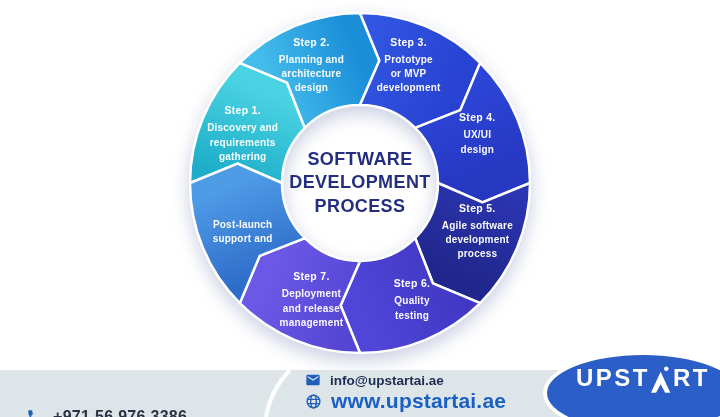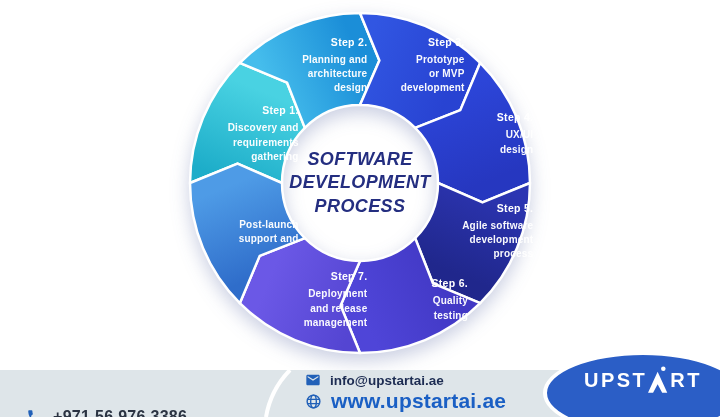--- a/index.html
+++ b/index.html
@@ -4,45 +4,45 @@
 <style>
   html,body{margin:0;padding:0;background:#fff;}
   .stage{
     position:relative;width:720px;height:417px;overflow:hidden;background:#ffffff;
     font-family:"Liberation Sans",sans-serif;
   }
   
   #ring{position:absolute;left:0;top:0;filter:drop-shadow(0 7px 9px rgba(43,62,140,.25));}
   #labels .step-label{
     position:absolute;width:112px;transform:translate(-50%,-50%);
-    text-align:right;color:#ffffff;pointer-events:none;
+    text-align:center;color:#ffffff;pointer-events:none;
   }
   .step-name{font-size:10.5px;font-weight:700;letter-spacing:.3px;margin-bottom:5px;}
   .step-line{font-size:10px;font-weight:700;line-height:1.42;letter-spacing:.2px;opacity:.97;}
   .center-title{
     position:absolute;left:360px;top:183px;transform:translate(-50%,-50%);
     width:200px;text-align:center;color:var(--title-navy,#242e80);
-    font-size:18px;font-weight:700;line-height:1.3;letter-spacing:.4px;font-style:italic;
+    font-size:18px;font-weight:700;line-height:1.3;letter-spacing:.4px;
   }
   
   .footer-bar{position:absolute;left:0;top:370px;width:720px;height:47px;background:var(--bar,#dee5e9);}
   .phone-group{position:absolute;left:26px;top:370px;height:47px;display:flex;align-items:center;gap:9px;margin-top:23px;}
   .phone-number{font-size:16px;font-weight:700;color:#2b3342;letter-spacing:.3px;}
   .arc-cut{position:absolute;left:250px;top:370px;}
   .contact-group{position:absolute;left:305px;top:372px;display:flex;flex-direction:column;gap:1px;}
   .contact-row{display:flex;align-items:center;gap:9px;}
   .email-text{font-size:13.5px;font-weight:700;color:#1d2c52;}
   .web-text{font-size:21px;font-weight:700;color:var(--link,#1a5fc4);letter-spacing:.2px;}
   
   .logo-ellipse{
     position:absolute;left:543px;top:351px;width:200px;height:84px;border-radius:50%;
     background:var(--logo,#2b5ec6);border:4px solid #fff;box-sizing:border-box;
     display:flex;justify-content:center;align-items:flex-start;padding-top:11px;
   }
-  .wordmark{display:flex;align-items:center;color:#fff;font-weight:700;font-size:20px;letter-spacing:2.5px;line-height:1;}
+  .wordmark{display:flex;align-items:flex-start;color:#fff;font-weight:700;font-size:24px;letter-spacing:2.5px;line-height:1;}
   .wordmark .aw{margin:0 1px;display:block;}
 </style>
 </head>
 <body>
 
 <div class="stage">
 
   <svg id="ring" width="720" height="417" viewBox="0 0 720 417">
       <defs>
         <linearGradient id="seg-g0" gradientUnits="userSpaceOnUse" x1="236.00" y1="183.00" x2="272.32" y2="95.32">

